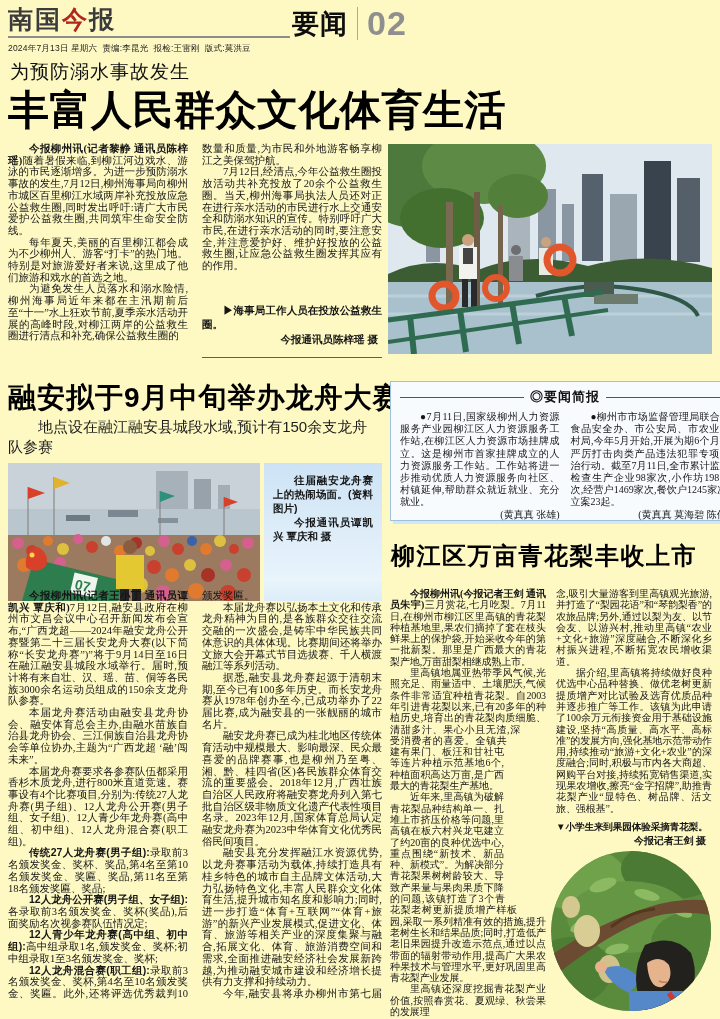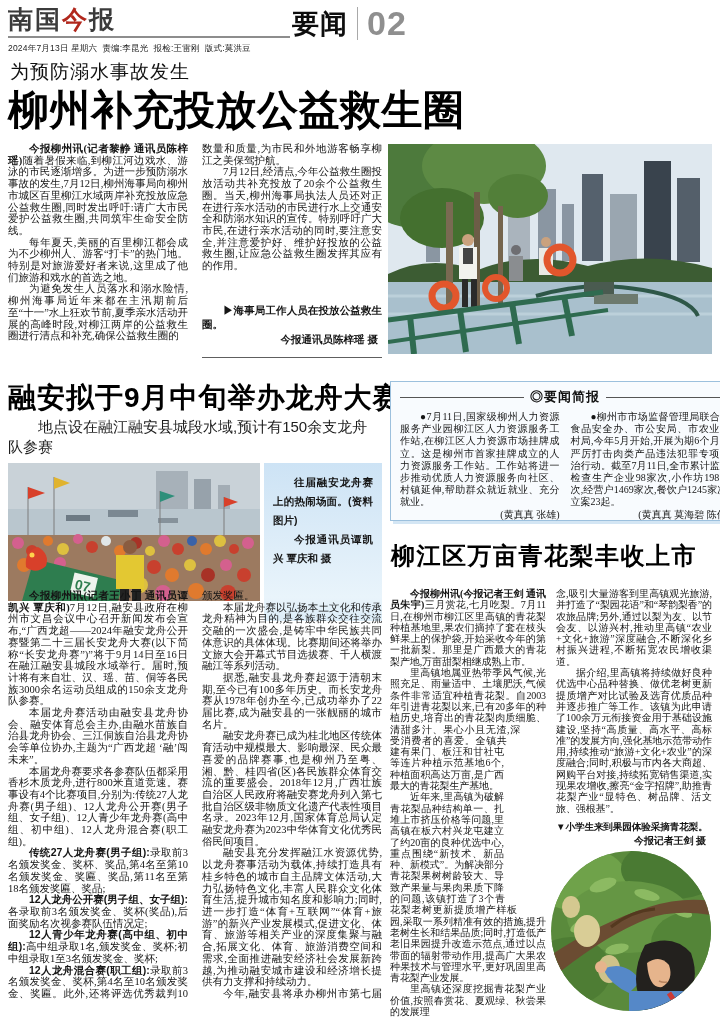--- a/index.html
+++ b/index.html
@@ -1,16 +1,16 @@
 <!DOCTYPE html>
 <html><head>
 <meta charset="utf-8">
 <style>
   html,body{margin:0;padding:0;background:#e9e9e7;}
-  .page{position:relative;width:720px;height:1019px;background:#ffffff;margin:0 auto;
+  .page{position:relative;width:720px;height:1019px;background:#fef9c3;margin:0 auto;
         font-family:"Liberation Serif",serif;color:#151515;overflow:hidden;}
 
   
   .masthead{position:absolute;left:8px;top:6px;width:282px;}
   .logo{font-family:"Liberation Sans",sans-serif;font-weight:900;font-size:25px;letter-spacing:2px;color:#3b3b3b;line-height:27px;}
   .logo .red{color:#b1271c;}
   .mast-rule{border-bottom:2px solid #8d8d8d;margin-top:3px;}
   .dateline{font-family:"Liberation Sans",sans-serif;font-size:8.5px;color:#1c1c1c;margin-top:5px;white-space:pre;letter-spacing:.2px;}
   .section-head{position:absolute;left:292px;top:4px;display:flex;align-items:center;gap:9px;font-family:"Liberation Sans",sans-serif;}
   .section-name{font-size:27px;font-weight:700;color:#0d0d0d;letter-spacing:1px;}
@@ -32,24 +32,24 @@
   .a1-cols .ncol{flex:1;font-size:10.5px;line-height:11.7px;}
   .a1-caption{margin-top:31px;font-family:"Liberation Sans",sans-serif;font-weight:700;font-size:10.5px;line-height:14px;text-indent:2em;}
   .a1-credit{font-family:"Liberation Sans",sans-serif;font-weight:700;font-size:10.5px;text-align:right;margin-top:3px;padding-right:4px;}
   .a1-rule{border-top:1px solid #5e5e5e;margin-top:12px;}
   .a1-photo{position:absolute;left:388px;top:144px;width:324px;height:210px;}
 
   
   .a2-headline{position:absolute;left:8px;top:379px;font-family:"Liberation Sans",sans-serif;font-size:28px;font-weight:800;color:#000;letter-spacing:1px;}
   .a2-subhead{position:absolute;left:8px;top:417px;width:374px;font-family:"Liberation Sans",sans-serif;font-size:15px;line-height:20px;color:#1e1e1e;text-indent:2em;}
   .a2-photo{position:absolute;left:8px;top:463px;width:252px;height:138px;}
-  .a2-capbox{position:absolute;left:264px;top:463px;width:118px;height:158px;box-sizing:border-box;
+  .a2-capbox{position:absolute;left:264px;top:463px;width:118px;height:138px;box-sizing:border-box;
              background:linear-gradient(180deg,#cde3f5 0%,#e9f4fb 85%,#dcedf8 100%);
              padding:10px 9px;font-family:"Liberation Sans",sans-serif;font-weight:700;
-             font-size:10.5px;line-height:19px;text-align:justify;}
+             font-size:10.5px;line-height:14px;text-align:justify;}
   .a2-capbox p{margin:0;text-indent:2em;}
   .a2-cols{position:absolute;left:8px;top:590px;width:374px;height:410px;gap:14px;overflow:hidden;}
   .a2-cols .ncol{flex:1;font-size:10.5px;line-height:11.7px;}
 
   
   .briefs{position:absolute;left:390px;top:381px;width:350px;height:140px;box-sizing:border-box;
           background:#f8fbfe;border:1px solid #9cc0dd;box-shadow:3px 3px 0 #d4e6f4;padding:6px 9px;}
   .briefs-title{display:flex;align-items:center;justify-content:center;gap:6px;}
   .briefs-title .tline{height:1px;background:#555;flex:1;}
   .briefs-title .tlabel{font-family:"Liberation Sans",sans-serif;font-weight:800;font-size:13px;letter-spacing:1px;color:#111;}
@@ -78,21 +78,21 @@
     <div class="mast-rule"></div>
     <div class="dateline">2024年7月13日 星期六  责编:李昆光  报检:王雷刚  版式:莫洪豆</div>
   </div>
   <div class="section-head">
     <span class="section-name">要闻</span>
     <span class="section-divider"></span>
     <span class="page-num">02</span>
   </div>
 
   <div class="a1-kicker">为预防溺水事故发生</div>
-  <div class="a1-headline">柳州补充投放公益救生圈</div>
+  <div class="a1-headline">丰富人民群众文化体育生活</div>
 
   <div class="a1-cols colwrap">
     <div class="ncol">
       <p><span class="lead">今报柳州讯(记者黎静 通讯员陈梓瑶)</span><span>随着暑假来临,到柳江河边戏水、游泳的市民逐渐增多。为进一步预防溺水事故的发生,7月12日,柳州海事局向柳州市城区百里柳江水域两岸补充投放应急公益救生圈,同时发出呼吁:请广大市民爱护公益救生圈,共同筑牢生命安全防线。</span></p>
       <p>每年夏天,美丽的百里柳江都会成为不少柳州人、游客“打卡”的热门地。特别是对旅游爱好者来说,这里成了他们旅游和戏水的首选之地。</p>
       <p>为避免发生人员落水和溺水险情,柳州海事局近年来都在主汛期前后至“十一”水上狂欢节前,夏季亲水活动开展的高峰时段,对柳江两岸的公益救生圈进行清点和补充,确保公益救生圈的</p>
     </div>
     <div class="ncol">
       <p class="cont">数量和质量,为市民和外地游客畅享柳江之美保驾护航。</p>
       <p>7月12日,经清点,今年公益救生圈投放活动共补充投放了20余个公益救生圈。当天,柳州海事局执法人员还对正在进行亲水活动的市民进行水上交通安全和防溺水知识的宣传。特别呼吁广大市民,在进行亲水活动的同时,要注意安全,并注意爱护好、维护好投放的公益救生圈,让应急公益救生圈发挥其应有的作用。</p>

